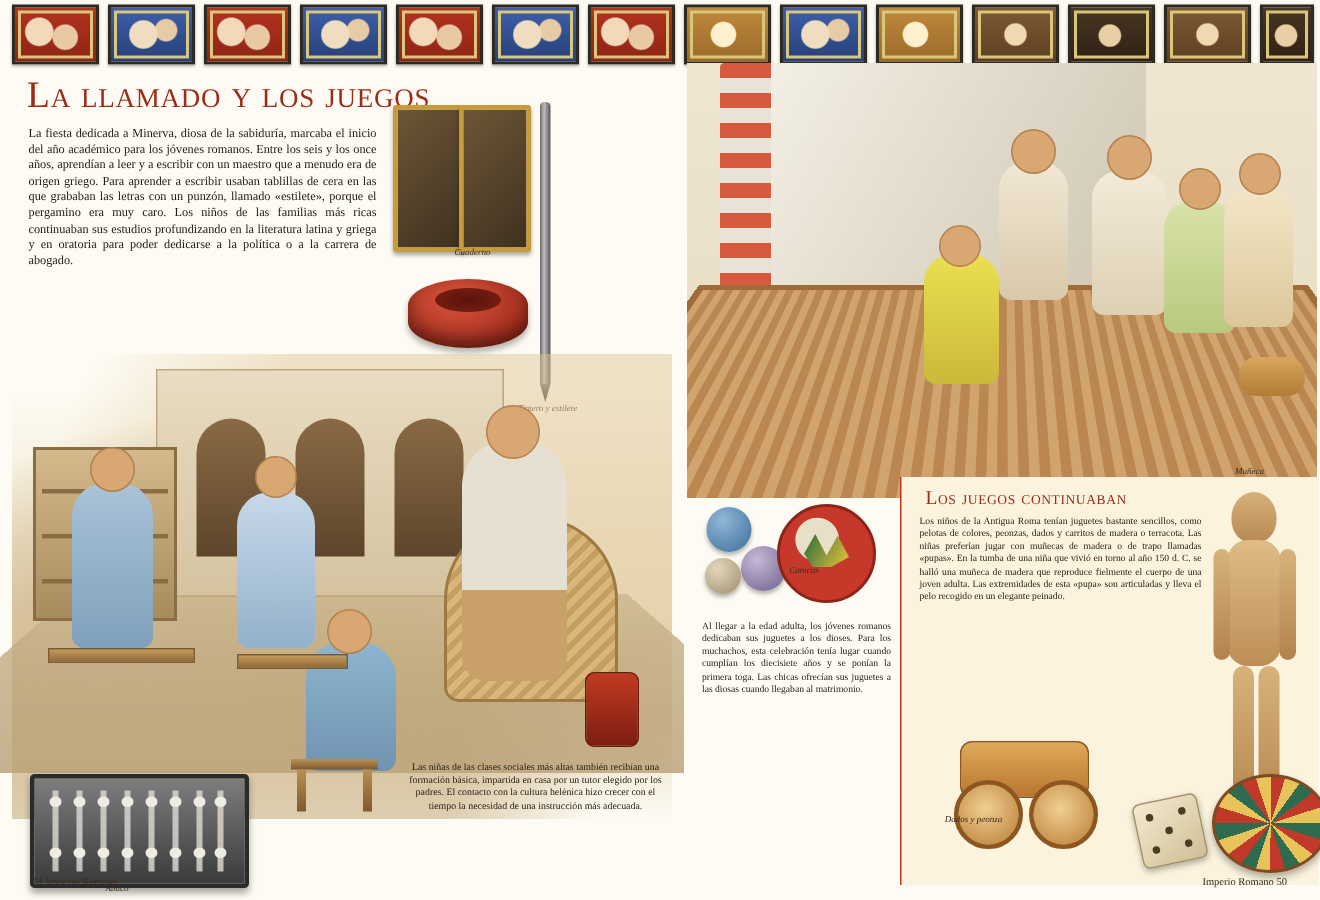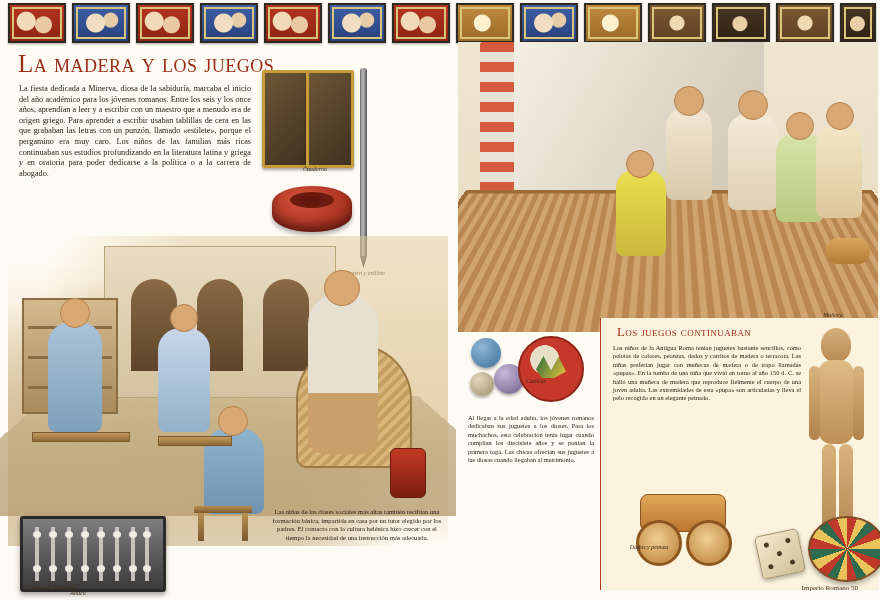--- a/index.html
+++ b/index.html
@@ -231,21 +231,21 @@
     <div class="fresco f-brown" style="left:776px;width:58px;">
         <div class="inner"></div>
       </div>
     <div class="fresco f-dark" style="left:840px;width:36px;">
         <div class="inner"></div>
       </div>
   </div>
 
   <div class="left-page">
 
-    <h1 class="title">La madera y los juegos</h1>
+    <h1 class="title">La llamado y los juegos</h1>
 
     <div class="body-text">La fiesta dedicada a Minerva, diosa de la sabiduría, marcaba el inicio del año académico para los jóvenes romanos. Entre los seis y los once años, aprendían a leer y a escribir con un maestro que a menudo era de origen griego. Para aprender a escribir usaban tablillas de cera en las que grababan las letras con un punzón, llamado «estilete», porque el pergamino era muy caro. Los niños de las familias más ricas continuaban sus estudios profundizando en la literatura latina y griega y en oratoria para poder dedicarse a la política o a la carrera de abogado.</div>
 
     <div class="tablet">
       <div class="leaf l"></div>
       <div class="leaf r"></div>
     </div>
     <div class="caption cap-cuaderno">Cuaderno</div>
 
     <div class="stylus"></div>

